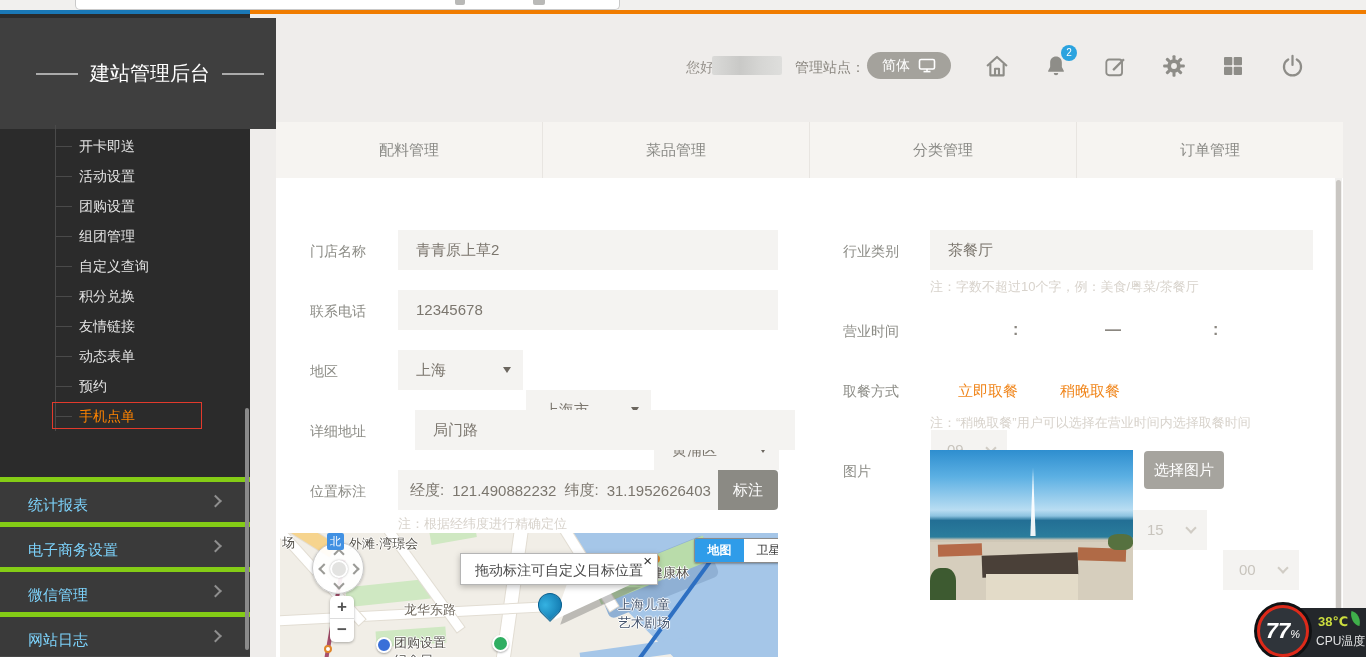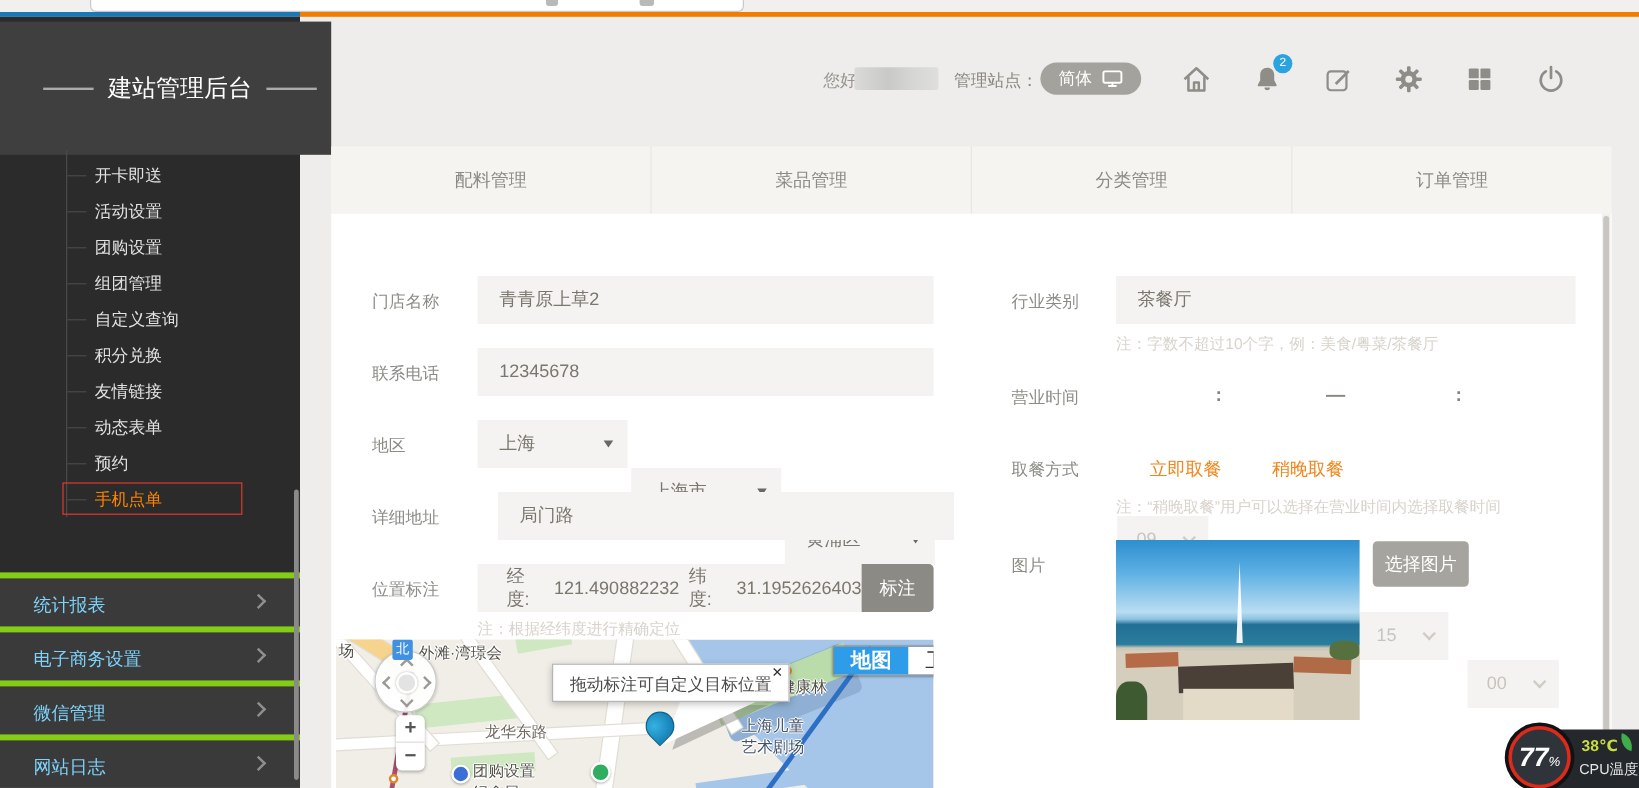--- a/index.html
+++ b/index.html
@@ -49,21 +49,21 @@
   .panel { left:276px; top:178px; width:1067px; height:479px; background:#fff; }
   .vscroll-track { left:1335px; top:178px; width:7px; height:479px; background:#f1f0ee; }
   .vscroll-thumb { left:1336px; top:180px; width:5px; height:475px; background:#c9c6c2; border-radius:3px; }
 
   
   .flabel { font-size:14px; color:#8c8c86; }
   .finput { background:#f4f3f1; color:#7b766e; font-size:15px; height:40px; line-height:40px; padding:0 0 0 18px; border:none; outline:none; }
   .fselect { background:#f4f3f1; color:#7b766e; font-size:15px; height:40px; line-height:40px; padding-left:18px; position:relative; cursor:pointer; }
   .tri-down { position:absolute; right:12px; top:17px; width:0; height:0; border-left:4px solid transparent; border-right:4px solid transparent; border-top:6px solid #6b665f; }
   .note { font-size:13px; color:#d8d3cc; }
-  .coord-box { background:#f4f3f1; color:#7b766e; font-size:15px; height:40px; display:flex; align-items:center; gap:8px; padding-left:24px; }
+  .coord-box { background:#f4f3f1; color:#7b766e; font-size:15px; height:40px; display:flex; align-items:center; gap:8px; padding-left:12px; }
   .btn-dark { background:#8b8a84; color:#fff; font-size:15px; display:flex; align-items:center; justify-content:center; cursor:pointer; }
   .time-sel { background:#f4f3f1; color:#c8c4bd; font-size:15px; height:40px; line-height:40px; padding-left:16px; position:relative; cursor:pointer; }
   .chev-down-lt { position:absolute; right:12px; top:14px; width:8px; height:8px; border-left:2px solid #d0ccc5; border-bottom:2px solid #d0ccc5; transform:rotate(-45deg); }
   .tsep { font-size:16px; color:#8b8780; font-weight:bold; }
   .cb-label { font-size:15px; color:#f0861c; cursor:pointer; }
 
   
   .photo { left:930px; top:450px; width:203px; height:150px; overflow:hidden;
       background:linear-gradient(180deg,#2e8ecf 0%,#5cb0e3 18%,#b9ddf2 40%,#8cc3e0 44%,#236f95 47%,#2a7d9c 58%,#cfc7b6 60%,#d8d0c0 100%); }
   .fountain { position:absolute; left:92px; top:18px; width:22px; height:68px; background:rgba(255,255,255,.92);
@@ -77,21 +77,21 @@
       text-shadow:1px 0 0 #fff,-1px 0 0 #fff,0 1px 0 #fff,0 -1px 0 #fff; }
   .poi-dot { position:absolute; width:8px; height:8px; border-radius:50%; background:#fff; border:2px solid #e0862a; }
   .mappin { position:absolute; left:258px; top:60px; width:24px; height:24px; border-radius:50% 50% 50% 0;
       transform:rotate(-45deg); background:radial-gradient(circle at 35% 35%,#35b2e2,#0c6fa6); border:1px solid #0a608f; cursor:grab; }
   .tooltip { position:absolute; left:180px; top:20px; width:198px; height:32px; background:#fff; border:1px solid #b5b5b5;
       box-shadow:0 2px 6px rgba(0,0,0,.25); font-size:14px; color:#4a4a4a; text-align:center; line-height:32px; }
   .tt-close { position:absolute; right:5px; top:-1px; font-size:15px; color:#333; cursor:pointer; line-height:16px; }
   .beak { position:absolute; left:272px; top:51px; width:100px; height:36px; background:#fff; clip-path:polygon(15% 0, 80% 0, 2% 100%); }
   .beak-sh { position:absolute; left:278px; top:54px; width:104px; height:38px; background:rgba(90,90,90,.35); clip-path:polygon(15% 0, 80% 0, 2% 100%); filter:blur(1px); }
   .mtoggle { position:absolute; left:414px; top:5px; display:flex; border:1px solid #8b8b8b; border-radius:2px; overflow:hidden; box-shadow:0 1px 2px rgba(0,0,0,.3); }
-  .mtoggle div { width:62px; height:23px; font-size:17px; display:flex; align-items:center; justify-content:center; cursor:pointer; }
+  .mtoggle div { width:49px; height:23px; font-size:12px; display:flex; align-items:center; justify-content:center; cursor:pointer; }
   .tg-map { background:#2f9ce9; color:#fff; font-weight:bold; }
   .tg-sat { background:#fff; color:#333; }
   .north { position:absolute; left:47px; top:0px; width:17px; height:17px; background:#4191e3; color:#fff; font-size:11px;
       line-height:17px; text-align:center; border-radius:2px; z-index:5; }
   .compass { position:absolute; left:32px; top:9px; width:52px; height:52px; border-radius:50%; background:rgba(255,255,255,.92);
       border:1px solid #c9c9c9; box-shadow:0 1px 3px rgba(0,0,0,.25); }
   .c-arrow { position:absolute; width:8px; height:8px; border-top:2px solid #9a9a96; border-right:2px solid #9a9a96; cursor:pointer; }
   .c-center { position:absolute; left:17px; top:17px; width:18px; height:18px; border-radius:50%; background:#e3e3e1; border:2px solid #fff; box-shadow:0 0 2px rgba(0,0,0,.3); }
   .zoomctl { position:absolute; left:50px; top:63px; width:24px; height:46px; background:#fff; border-radius:5px;
       box-shadow:0 1px 3px rgba(0,0,0,.3); text-align:center; }

